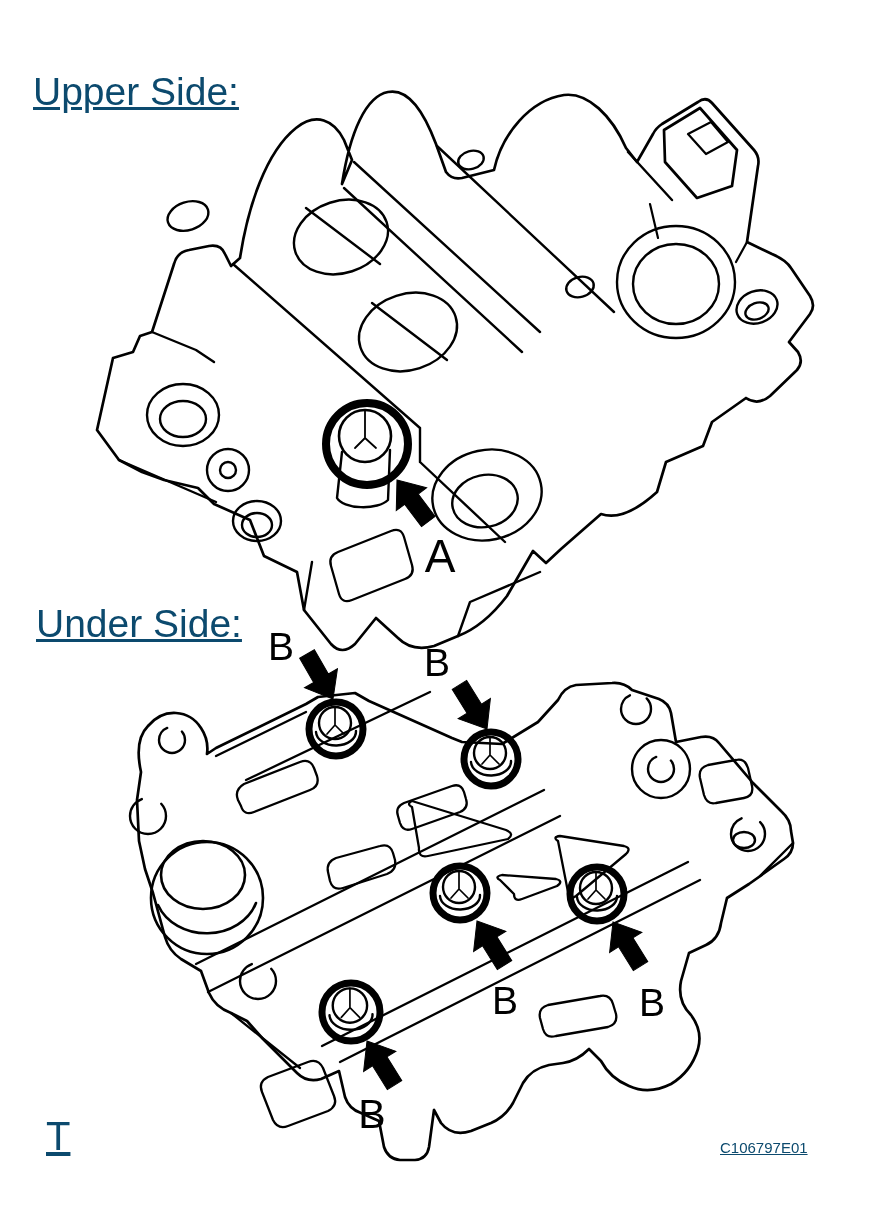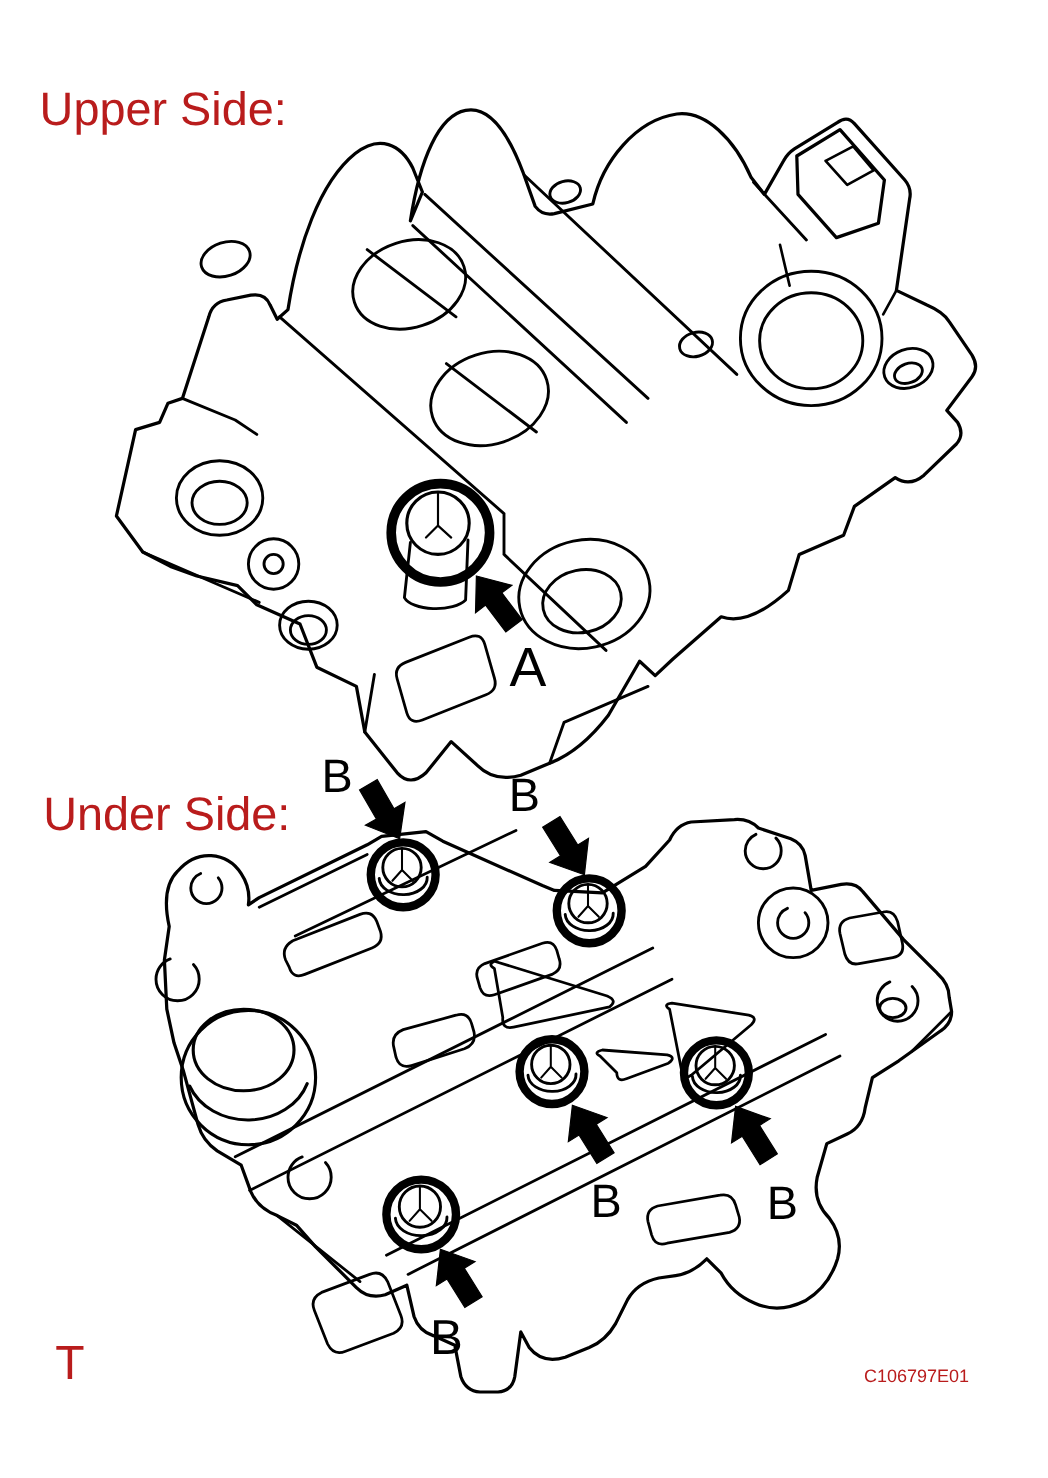--- a/index.html
+++ b/index.html
@@ -8,24 +8,25 @@
     width:873px;height:1232px;
     background:#ffffff;
     font-family:"Liberation Sans", sans-serif;
     color:#000;
     overflow:hidden;
   }
   .caption{
     position:absolute;
     white-space:nowrap;
     line-height:1;
-    color:#b91c1c;
+    color:#0c4a6e;
+    text-decoration:underline;
   }
   #upper-title{left:33px;top:72px;font-size:39px;}
-  #under-title{left:36px;top:660px;font-size:39px;}
+  #under-title{left:36px;top:604px;font-size:39px;}
   #corner-mark{left:46px;top:1116px;font-size:40px;}
   #figure-code{left:720px;top:1140px;font-size:15px;letter-spacing:0px;}
   #diagram{position:absolute;left:0;top:0;}
   #diagram .ink{stroke:#000;fill:none;stroke-linecap:round;stroke-linejoin:round;}
   .callout-letter{font-family:"Liberation Sans", sans-serif;fill:#000;stroke:none;}
 </style>
 </head>
 <body>
 
 <div id="page">

